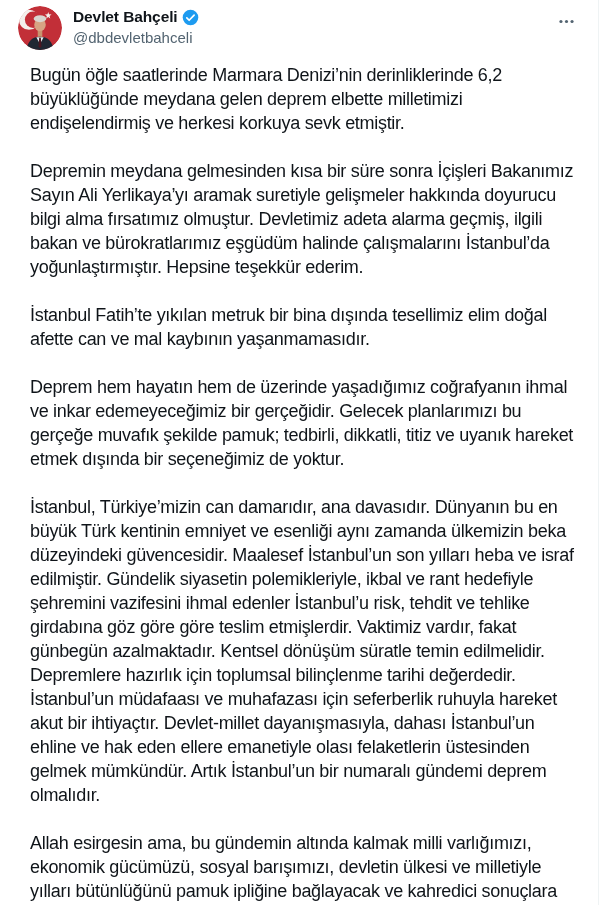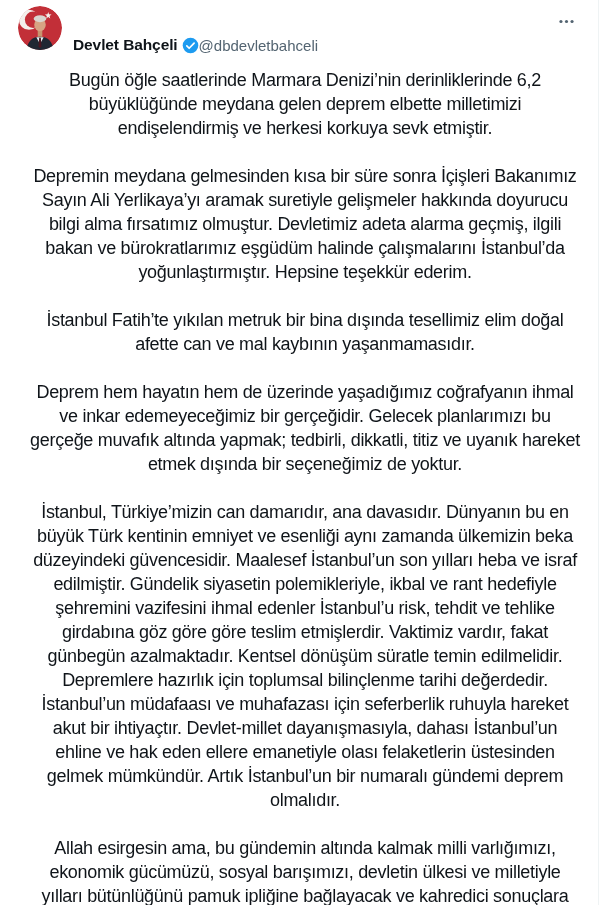--- a/index.html
+++ b/index.html
@@ -38,23 +38,22 @@
     border-radius: 50%;
     overflow: hidden;
     flex: 0 0 44px;
     cursor: pointer;
   }
   .avatar svg { display: block; width: 44px; height: 44px; }
   .names {
     margin-left: 11px;
     padding-top: 1px;
     display: flex;
-    flex-direction: row;
+    flex-direction: column;
     min-width: 0;
-    margin-top: 28px;
   }
   .name-row {
     display: flex;
     align-items: center;
     gap: 4px;
   }
   .display-name {
     font-size: 15.5px;
     font-weight: 700;
     color: #0f1419;
@@ -90,21 +89,20 @@
   .tweet-body {
     margin-top: 13px;
   }
   .tweet-body p {
     margin: 0 0 24px 12px;
     font-size: 18px;
     line-height: 24px;
     letter-spacing: -0.3px;
     color: #0f1419;
     white-space: normal;
-    text-align: center;
   }
   .tweet-body p:last-child { margin-bottom: 0; }
 </style>
 </head>
 <body>
 
 <div class="page">
   <div class="column">
 
     <article class="tweet">
@@ -146,20 +144,20 @@
             <circle cx="19" cy="12" r="2" fill="#536471"></circle>
           </svg>
         </button>
 
       </header>
 
       <div class="tweet-body">
         <p>Bugün öğle saatlerinde Marmara Denizi’nin derinliklerinde 6,2 büyüklüğünde meydana gelen deprem elbette milletimizi endişelendirmiş ve herkesi korkuya sevk etmiştir.</p>
         <p>Depremin meydana gelmesinden kısa bir süre sonra İçişleri Bakanımız Sayın Ali Yerlikaya’yı aramak suretiyle gelişmeler hakkında doyurucu bilgi alma fırsatımız olmuştur. Devletimiz adeta alarma geçmiş, ilgili bakan ve bürokratlarımız eşgüdüm halinde çalışmalarını İstanbul’da yoğunlaştırmıştır. Hepsine teşekkür ederim.</p>
         <p>İstanbul Fatih’te yıkılan metruk bir bina dışında tesellimiz elim doğal afette can ve mal kaybının yaşanmamasıdır.</p>
-        <p>Deprem hem hayatın hem de üzerinde yaşadığımız coğrafyanın ihmal ve inkar edemeyeceğimiz bir gerçeğidir. Gelecek planlarımızı bu gerçeğe muvafık altında yapmak; tedbirli, dikkatli, titiz ve uyanık hareket etmek dışında bir seçeneğimiz de yoktur.</p>
+        <p>Deprem hem hayatın hem de üzerinde yaşadığımız coğrafyanın ihmal ve inkar edemeyeceğimiz bir gerçeğidir. Gelecek planlarımızı bu gerçeğe muvafık şekilde pamuk; tedbirli, dikkatli, titiz ve uyanık hareket etmek dışında bir seçeneğimiz de yoktur.</p>
         <p>İstanbul, Türkiye’mizin can damarıdır, ana davasıdır. Dünyanın bu en büyük Türk kentinin emniyet ve esenliği aynı zamanda ülkemizin beka düzeyindeki güvencesidir. Maalesef İstanbul’un son yılları heba ve israf edilmiştir. Gündelik siyasetin polemikleriyle, ikbal ve rant hedefiyle şehremini vazifesini ihmal edenler İstanbul’u risk, tehdit ve tehlike girdabına göz göre göre teslim etmişlerdir. Vaktimiz vardır, fakat günbegün azalmaktadır. Kentsel dönüşüm süratle temin edilmelidir. Depremlere hazırlık için toplumsal bilinçlenme tarihi değerdedir. İstanbul’un müdafaası ve muhafazası için seferberlik ruhuyla hareket akut bir ihtiyaçtır. Devlet-millet dayanışmasıyla, dahası İstanbul’un ehline ve hak eden ellere emanetiyle olası felaketlerin üstesinden gelmek mümkündür. Artık İstanbul’un bir numaralı gündemi deprem olmalıdır.</p>
         <p>Allah esirgesin ama, bu gündemin altında kalmak milli varlığımızı, ekonomik gücümüzü, sosyal barışımızı, devletin ülkesi ve milletiyle yılları bütünlüğünü pamuk ipliğine bağlayacak ve kahredici sonuçlara yol açacaktır.</p>
       </div>
 
     </article>
   </div>
 </div>
 
 </body></html>

